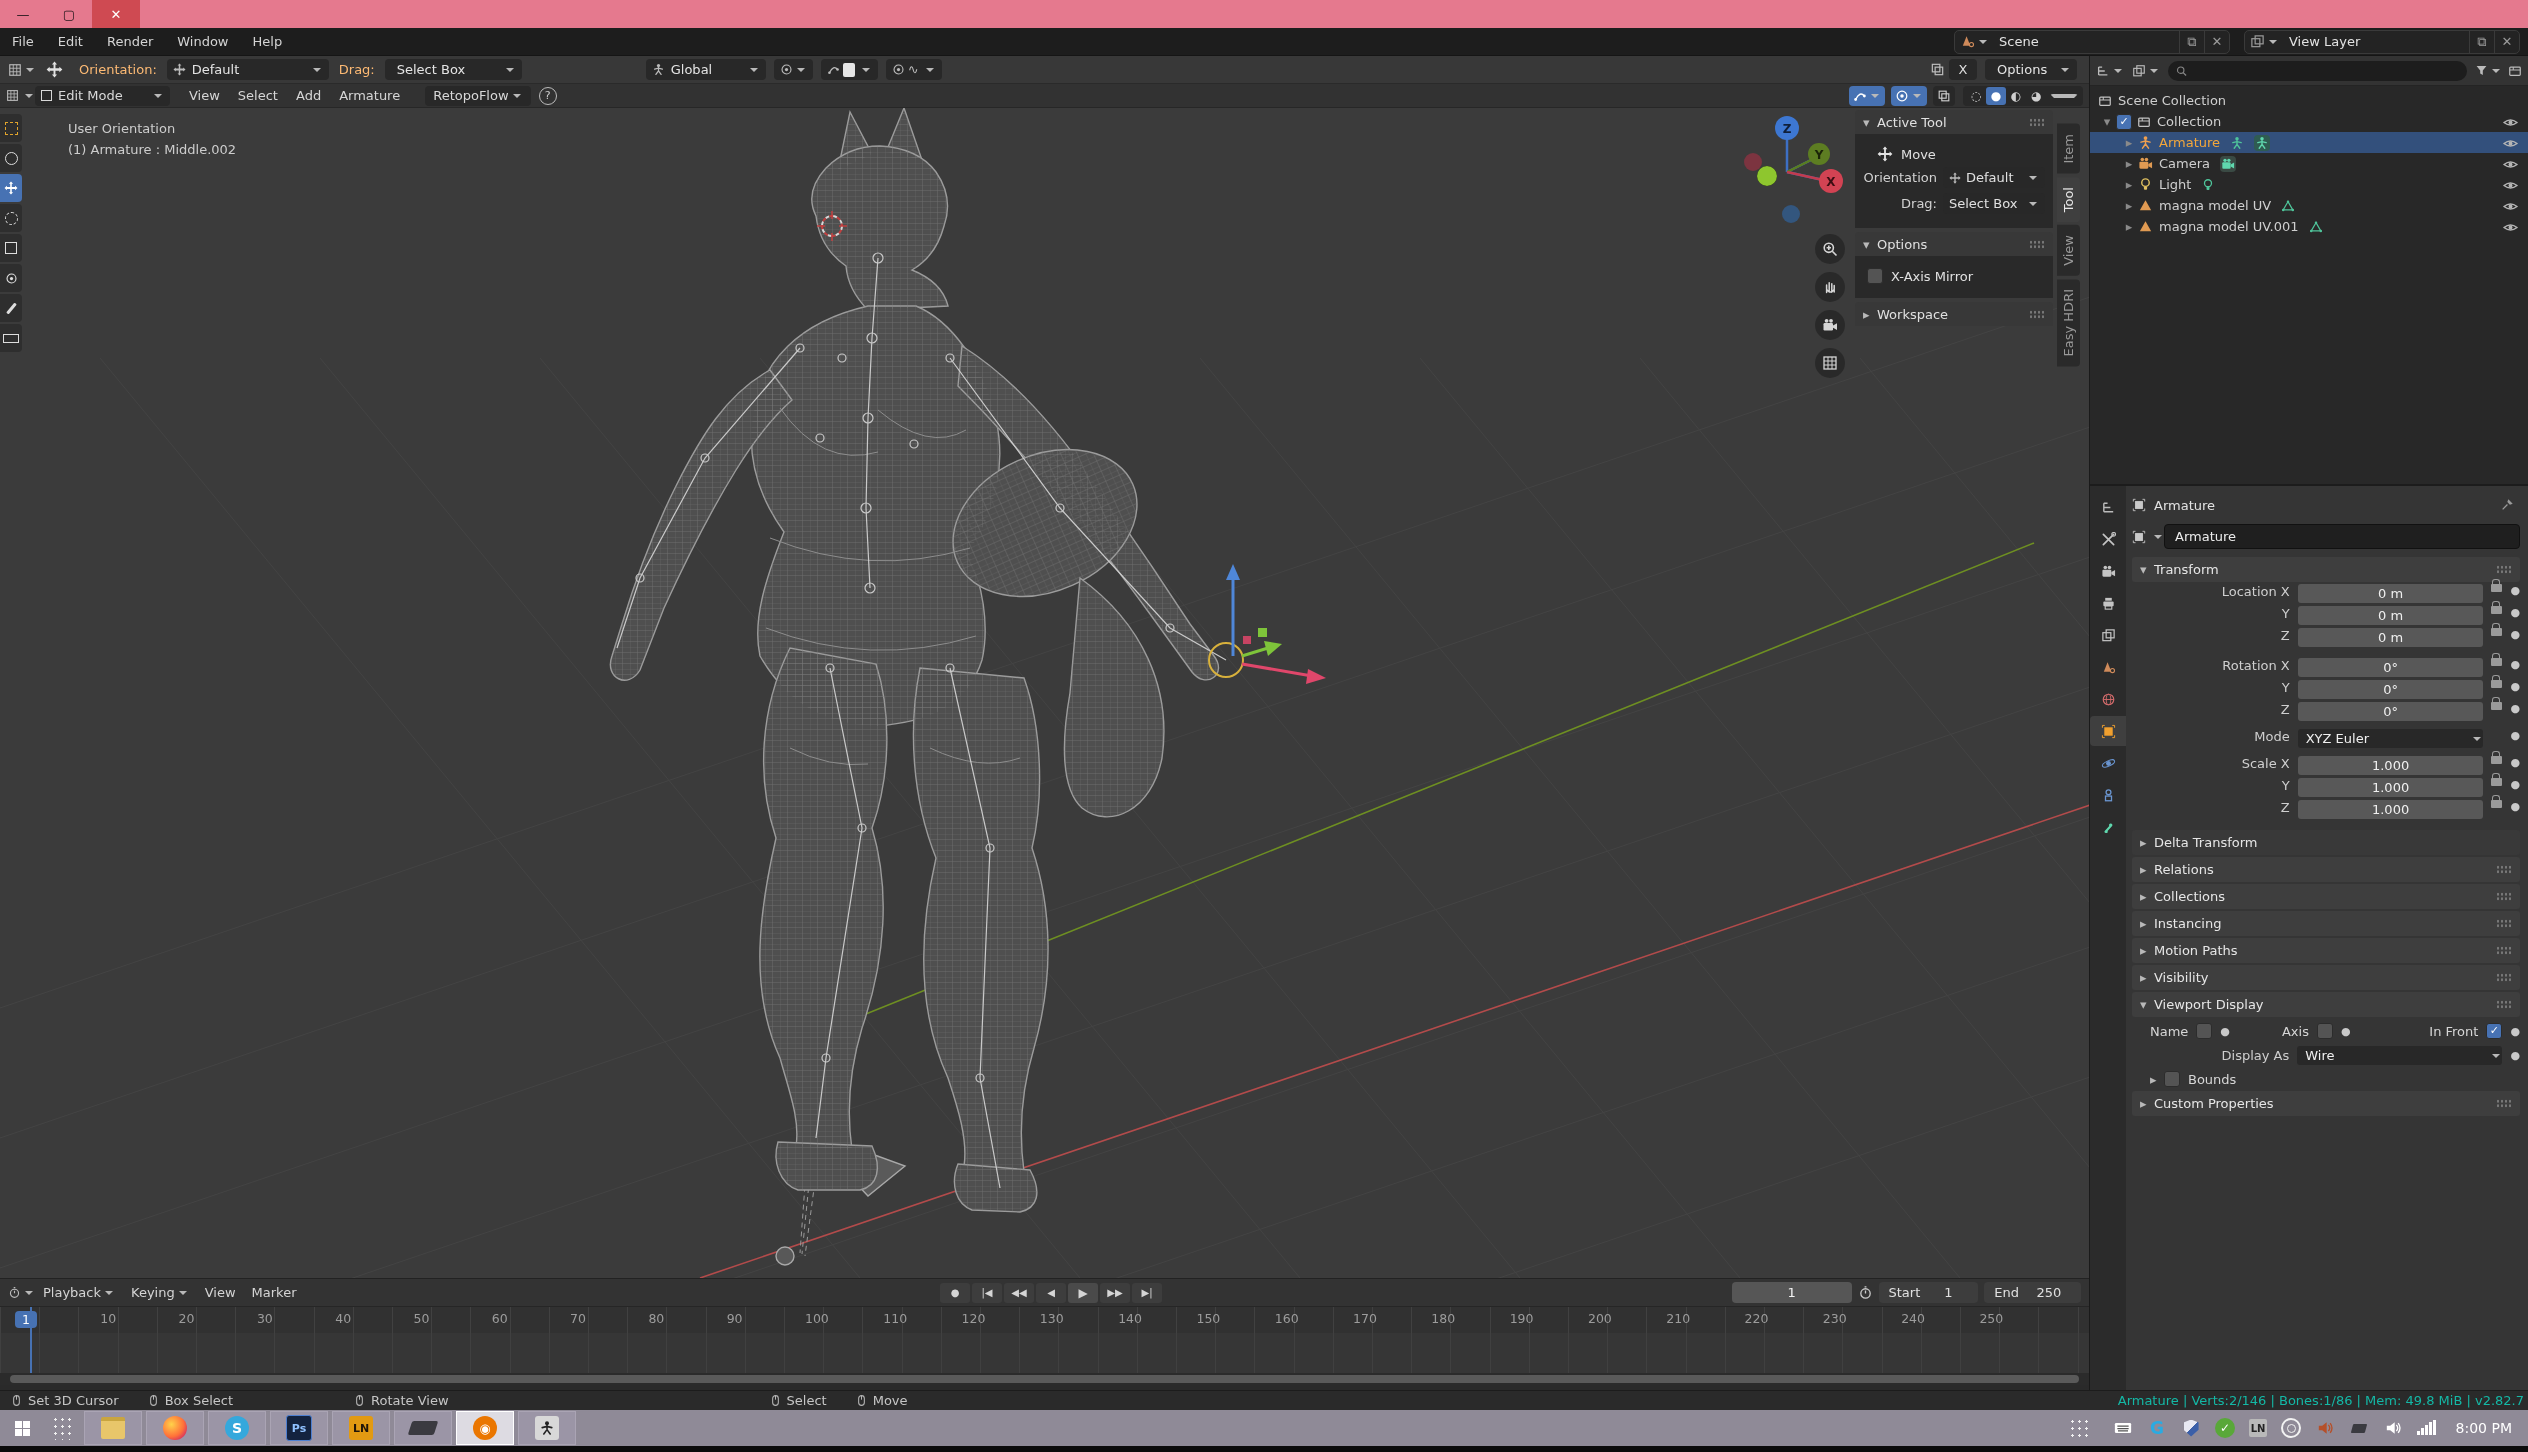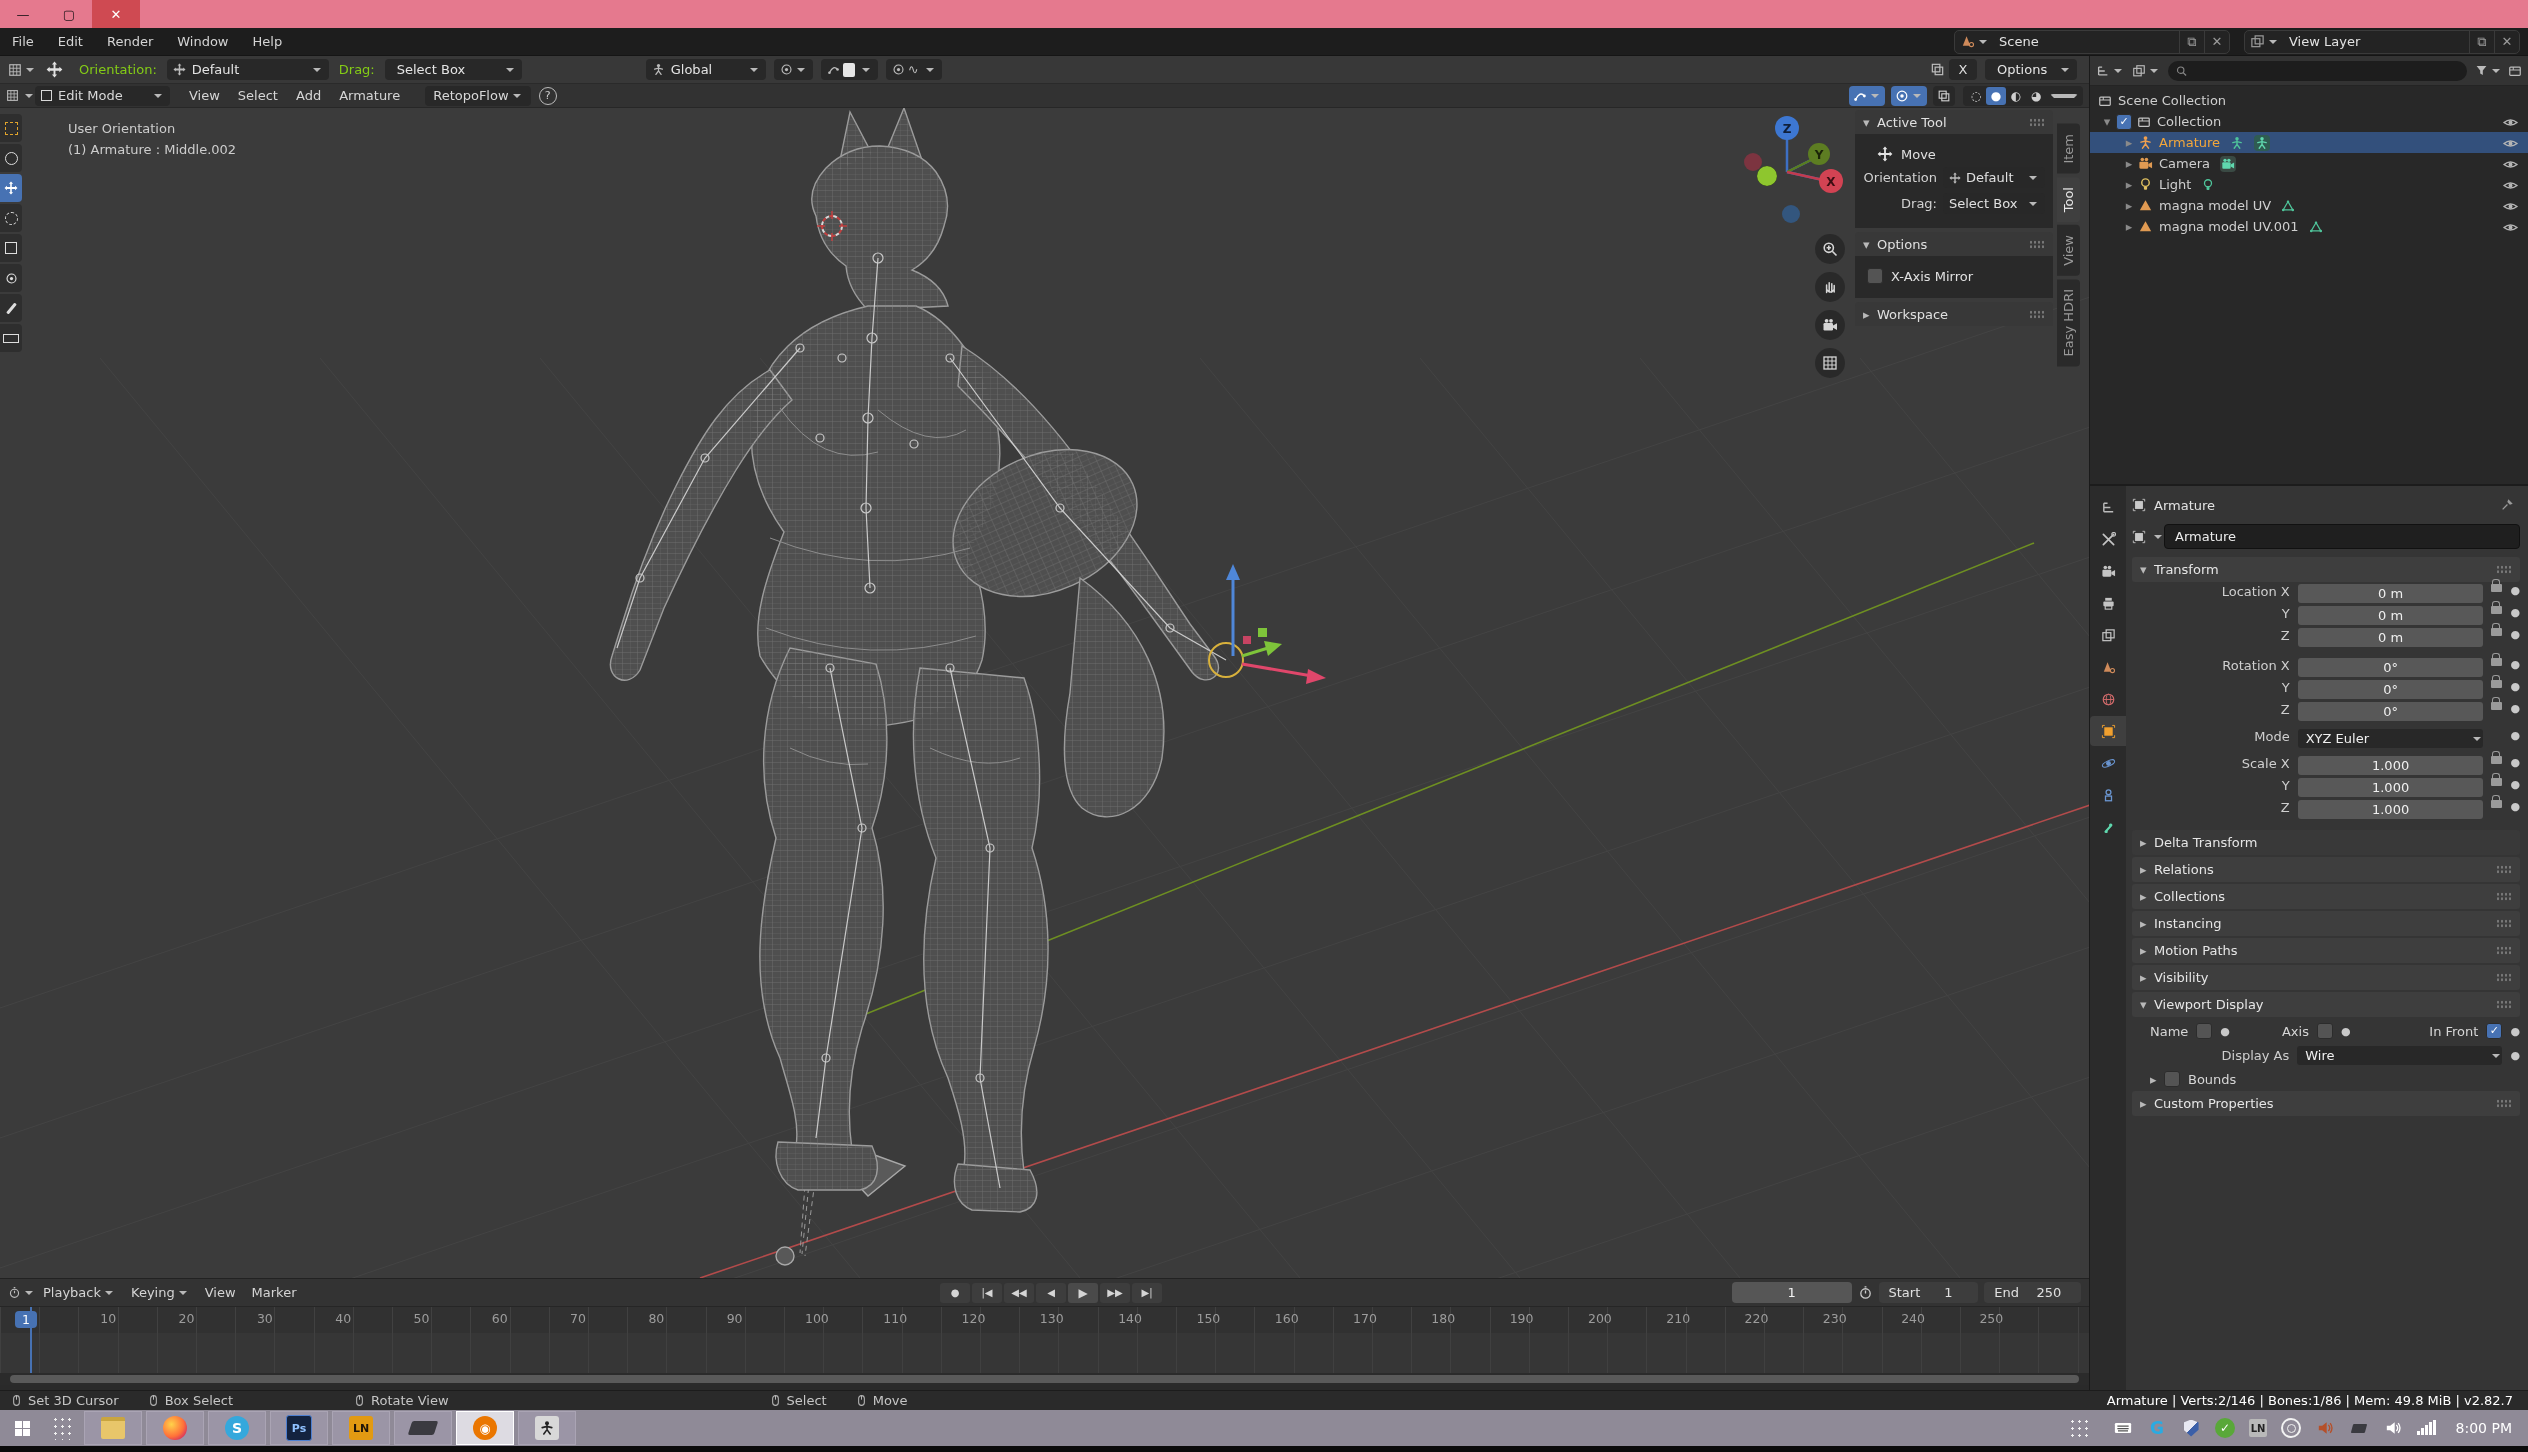--- a/index.html
+++ b/index.html
@@ -24,21 +24,21 @@
   .idblock{display:flex;align-items:center;background:#232323;border:1px solid #3a3a3a;border-radius:5px;height:22px;margin-left:14px;}
   .idblock .val{padding:0 10px;min-width:170px;color:#e3e3e3;}
   .idblock .mini{width:24px;text-align:center;color:#9a9a9a;border-left:1px solid #3a3a3a;height:22px;line-height:22px;}
   
   .workspace{position:absolute;left:0;top:56px;width:2528px;height:1334px;display:flex;}
   .main-col{width:2090px;display:flex;flex-direction:column;border-right:1px solid #1a1a1a;box-sizing:border-box;}
   
   .toolsettings{height:28px;background:#383838;display:flex;align-items:center;border-bottom:1px solid #2a2a2a;box-sizing:border-box;padding:0 8px;color:#dcdcdc;}
   .widget{display:flex;align-items:center;background:#282828;border-radius:4px;height:21px;padding:0 6px;margin:0 4px;}
   .widget .wlabel{padding:0 6px;color:#e4e4e4;}
-  .tlabel{margin:0 6px;color:#84cc16;}
+  .tlabel{margin:0 6px;color:#fdba74;}
   .spacer{flex:1;}
   
   .vp{position:relative;flex:1;background:#3b3b3b;overflow:hidden;}
   .vp-header{position:absolute;left:0;top:0;width:100%;height:24px;background:#323232;border-bottom:1px solid #272727;display:flex;align-items:center;padding:0 6px;box-sizing:border-box;z-index:30;}
   .vp-menu{padding:0 9px;color:#d6d6d6;}
   .mode-widget{display:flex;align-items:center;background:#282828;border-radius:4px;height:20px;padding:0 6px;margin-right:10px;}
   .pill{display:flex;align-items:center;background:#282828;border-radius:4px;height:20px;padding:0 8px;margin-left:16px;}
   .helpcirc{width:16px;height:16px;border:1.5px solid #bbb;border-radius:50%;text-align:center;line-height:15px;font-size:11px;color:#ccc;margin-left:8px;}
   .hdr-right{margin-left:auto;display:flex;align-items:center;}
   .hbtn{display:flex;align-items:center;background:#282828;border-radius:4px;height:20px;padding:0 4px;margin-left:6px;color:#cfcfcf;}
@@ -124,21 +124,21 @@
   .pfield{width:186px;background:#585858;border-radius:3px;height:19px;line-height:19px;text-align:center;color:#f0f0f0;}
   .pfield.dark{background:#282828;text-align:left;padding-left:8px;display:flex;align-items:center;width:178px;}
   .pfield.dark .chev{margin-left:auto;}
   .lock{width:11px;height:8px;background:#9a9a9a;border-radius:1px;position:relative;margin-left:8px;display:inline-block;}
   .lock:before{content:"";position:absolute;left:1px;top:-5px;width:6px;height:5px;border:1.5px solid #9a9a9a;border-bottom:0;border-radius:3px 3px 0 0;}
   .adot{color:#c9c9c9;margin-left:8px;font-size:11px;}
   .vd-row{display:flex;align-items:center;height:24px;color:#d6d6d6;}
   
   .statusbar{position:absolute;left:0;top:1390px;width:2528px;height:20px;background:#2a2a2a;border-top:1px solid #1c1c1c;display:flex;align-items:center;color:#c6c6c6;box-sizing:border-box;}
   .hint{display:flex;align-items:center;gap:5px;}
-  .stats{margin-left:auto;margin-right:15px;color:#ffffff;}
+  .stats{margin-left:auto;margin-right:4px;color:#14b8a6;}
   
   .taskbar{position:absolute;left:0;top:1410px;width:2528px;height:36px;background:#8f8a97;display:flex;align-items:center;}
   .bottomstrip{position:absolute;left:0;top:1446px;width:2528px;height:6px;background:#0c0c0c;}
   .tb-start{width:44px;height:36px;display:flex;align-items:center;justify-content:center;}
   .winlogo{width:15px;height:15px;display:grid;grid-template-columns:7px 7px;grid-template-rows:7px 7px;gap:1px;}
   .winlogo i{background:#fff;}
   .dotgrid{width:22px;height:24px;background:radial-gradient(circle,#f2f2f2 1.1px,transparent 1.3px);background-size:7px 7px;margin:0 8px;}
   .tile{width:56px;height:32px;margin:0 2px;background:#9b95a6;border:1px solid #aaa4b4;display:flex;align-items:center;justify-content:center;}
   .tile.active{background:#dddbe2;border-color:#fff;}
   .appic{width:24px;height:24px;display:flex;align-items:center;justify-content:center;font-weight:bold;}

